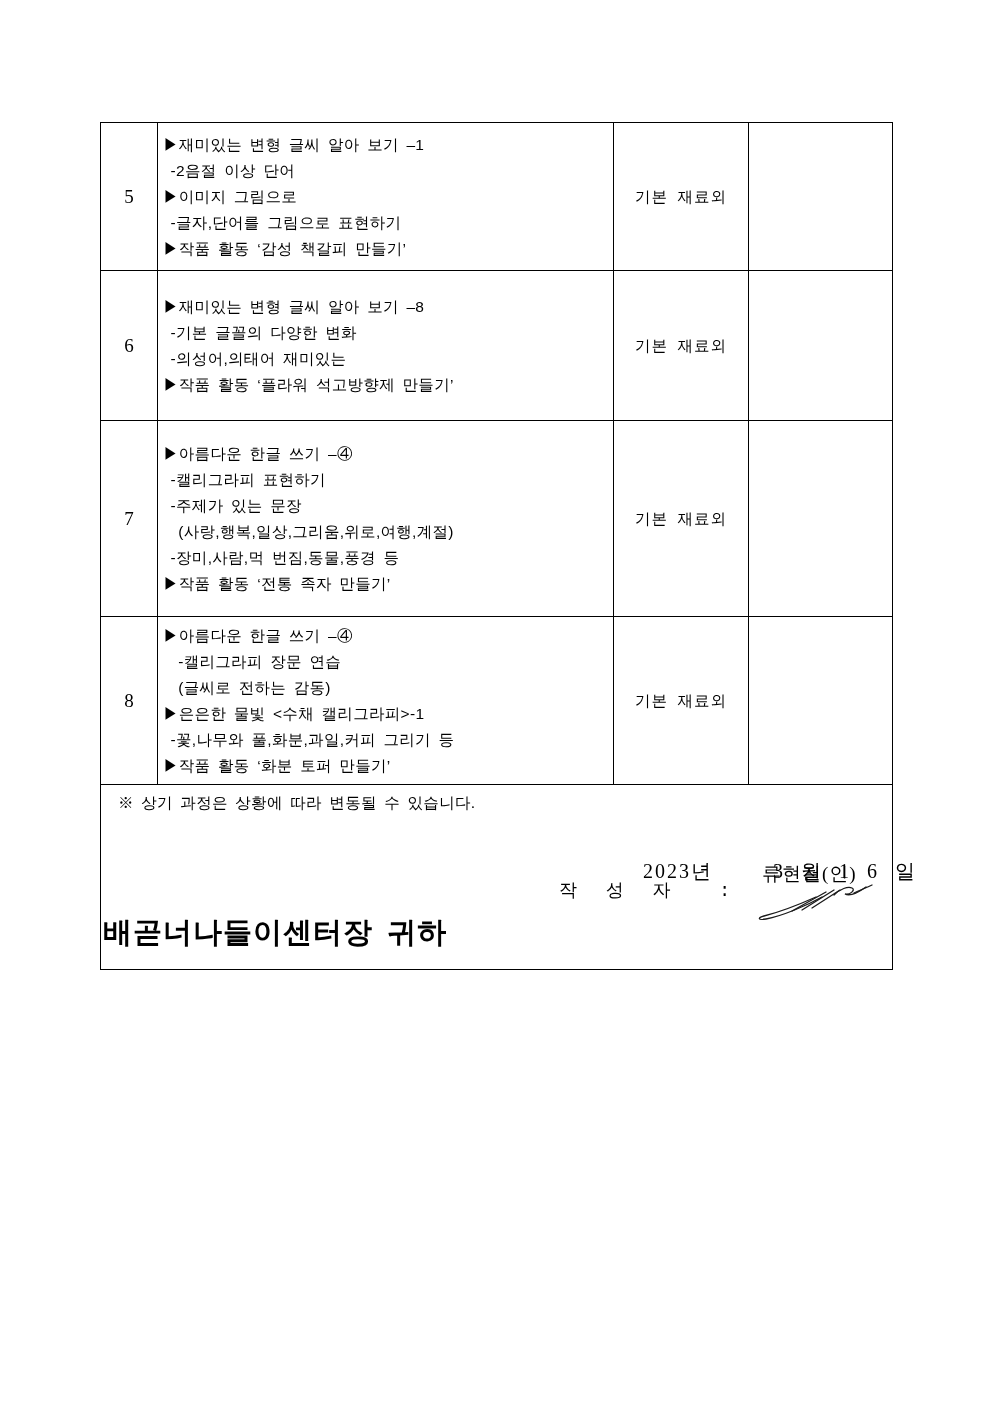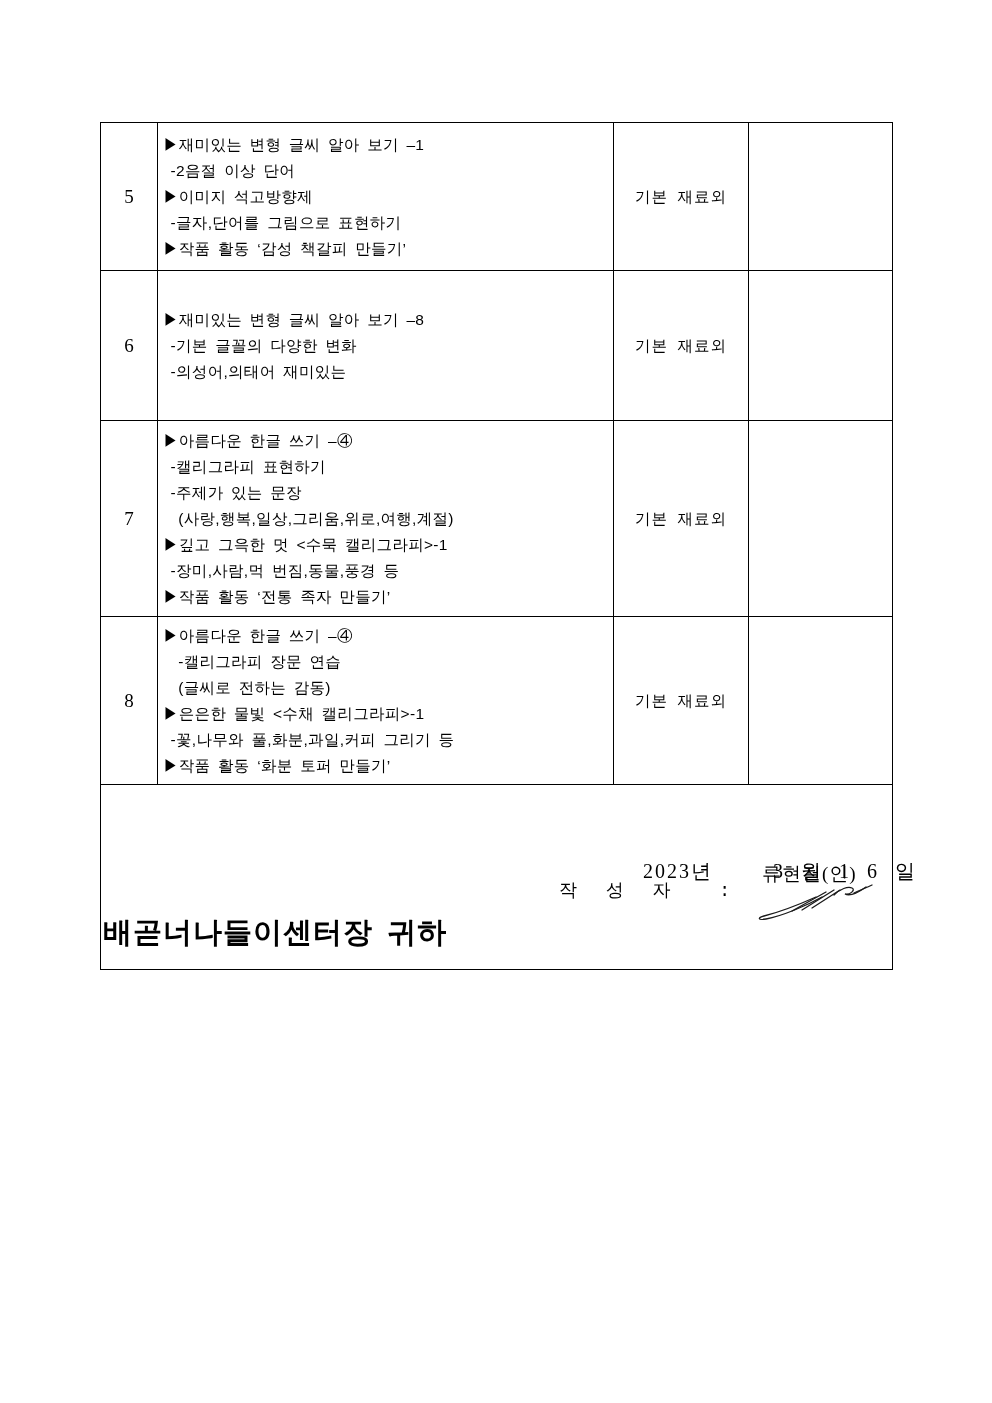--- a/index.html
+++ b/index.html
@@ -132,57 +132,57 @@
 <div class="page">
   <div class="course-table">
 
     <div class="trow" style="height:148px">
       <div class="cell cell-num">
         <span>5</span>
       </div>
       <div class="cell cell-content">
         <div class="cline">▶재미있는 변형 글씨 알아 보기 –1</div>
         <div class="cline"> -2음절 이상 단어</div>
-        <div class="cline">▶이미지 석고방향제</div>
+        <div class="cline">▶이미지 그림으로</div>
         <div class="cline"> -글자,단어를 그림으로 표현하기</div>
         <div class="cline">▶작품 활동 ‘감성 책갈피 만들기’</div>
       </div>
       <div class="cell cell-material">
         <div>기본 재료</div>
         <div>외</div>
       </div>
       <div class="cell cell-extra"></div>
     </div>
 
     <div class="trow" style="height:150px">
       <div class="cell cell-num">
         <span>6</span>
       </div>
       <div class="cell cell-content">
         <div class="cline">▶재미있는 변형 글씨 알아 보기 –8</div>
         <div class="cline"> -기본 글꼴의 다양한 변화</div>
         <div class="cline"> -의성어,의태어 재미있는</div>
+        <div class="cline">▶작품 활동 ‘플라워 석고방향제 만들기’</div>
       </div>
       <div class="cell cell-material">
         <div>기본 재료</div>
         <div>외</div>
       </div>
       <div class="cell cell-extra"></div>
     </div>
 
     <div class="trow" style="height:196px">
       <div class="cell cell-num">
         <span>7</span>
       </div>
       <div class="cell cell-content">
         <div class="cline">▶아름다운 한글 쓰기 –④</div>
         <div class="cline"> -캘리그라피 표현하기</div>
         <div class="cline"> -주제가 있는 문장</div>
         <div class="cline">  (사랑,행복,일상,그리움,위로,여행,계절)</div>
-        <div class="cline">▶깊고 그윽한 멋 &lt;수묵 캘리그라피&gt;-1</div>
         <div class="cline"> -장미,사람,먹 번짐,동물,풍경 등</div>
         <div class="cline">▶작품 활동 ‘전통 족자 만들기’</div>
       </div>
       <div class="cell cell-material">
         <div>기본 재료</div>
         <div>외</div>
       </div>
       <div class="cell cell-extra"></div>
     </div>
 
@@ -199,20 +199,21 @@
         <div class="cline">▶작품 활동 ‘화분 토퍼 만들기’</div>
       </div>
       <div class="cell cell-material">
         <div>기본 재료</div>
         <div>외</div>
       </div>
       <div class="cell cell-extra"></div>
     </div>
 
     <div class="footer-row">
+      <div class="note">※ 상기 과정은 상황에 따라 변동될 수 있습니다.</div>
       <div class="date-line">
         <span>2023년</span><span class="date-monthday">3 월 1 6 일</span>
       </div>
       <div class="writer-label">작 성 자  :</div>
       <div class="writer-name">류현진(인)</div>
       <svg class="signature" width="122" height="44" viewBox="0 0 122 44">
         <g fill="none" stroke="#1a1a1a" stroke-width="1.3" stroke-linecap="round">
           <path d="M62 18 C 44 26, 22 34, 10 37 C 4 38.5, 3 41.5, 12 40 C 28 37, 52 27, 68 18"></path>
           <path d="M38 32 L 72 13 M48 31 L 80 11 M58 29 L 86 11"></path>
           <path d="M80 16 C 86 10, 94 7, 98 9 C 102 11, 96 16, 91 15 C 96 18, 105 13, 112 8"></path>

